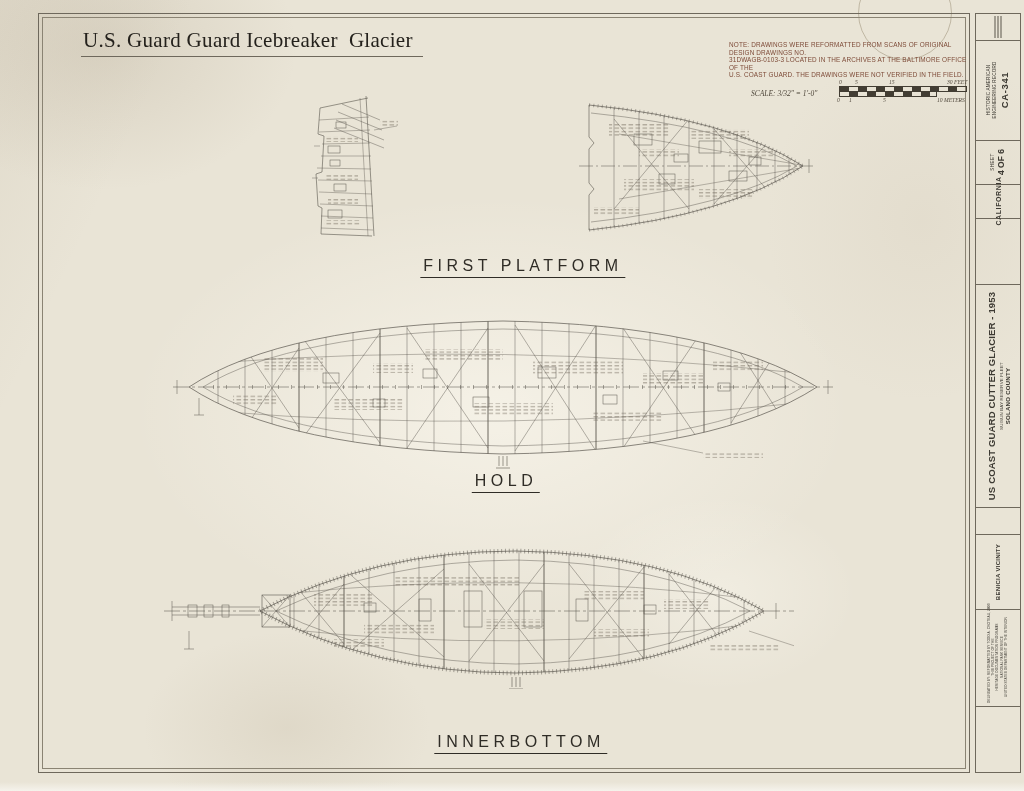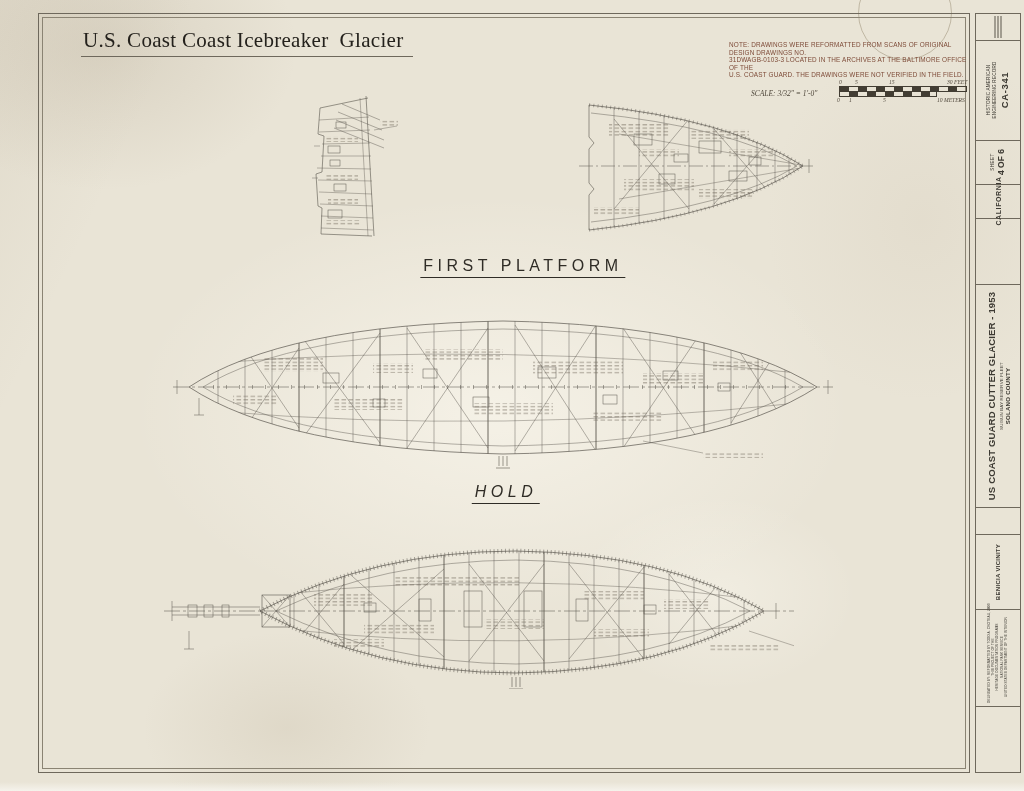--- a/index.html
+++ b/index.html
@@ -65,21 +65,21 @@
 </style>
 </head>
 <body>
 
 <div class="stamp"></div>
 
 <div class="frame">
   <div class="frame-inner"></div>
 
   <div class="sheet-title">
-    <span>U.S. Coast Coast Icebreaker</span>
+    <span>U.S. Guard Guard Icebreaker</span>
     <span class="it">&nbsp;</span><span class="it">Glacier</span>
   </div>
 
   <div class="note">
     <div>NOTE:  DRAWINGS WERE REFORMATTED FROM SCANS OF ORIGINAL DESIGN DRAWINGS NO.</div>
     <div>31DWAGB-0103-3   LOCATED IN THE ARCHIVES AT THE BALTIMORE OFFICE OF THE</div>
     <div>U.S. COAST GUARD.   THE DRAWINGS WERE NOT VERIFIED IN THE FIELD.</div>
   </div>
 
   <div class="scale">
@@ -276,21 +276,21 @@
       <rect x="300" y="100" width="80" height="12" fill="url(#mtx)"></rect>
       <rect x="470" y="70" width="60" height="12" fill="url(#mtx)"></rect>
       <rect x="420" y="108" width="70" height="10" fill="url(#mtx)"></rect>
       <rect x="540" y="58" width="50" height="10" fill="url(#mtx)"></rect>
       <rect x="200" y="60" width="40" height="10" fill="url(#mtx)"></rect>
       <rect x="60" y="92" width="45" height="10" fill="url(#mtx)"></rect>
       <rect x="530" y="150" width="60" height="5" fill="url(#mtx)"></rect>
     </g>
   </svg>
 
-  <div class="plan-label" style="left:467px;top:469px;font-style:italic;">HOLD</div>
+  <div class="plan-label" style="left:467px;top:458px;">HOLD</div>
 
   <svg class="drawing" style="left:125px;top:525px;" width="630" height="150" viewBox="0 0 630 150">
     <defs>
       <clipPath id="ibClip">
           <path d="M 96 72 Q 210 12 352 12 Q 500 14 600 72 Q 500 132 352 134 Q 210 134 96 72 Z"></path>
         </clipPath>
     </defs>
     <g class="ink" stroke-width="0.7" opacity="0.92">
       <line x1="0" y1="72" x2="630" y2="72" stroke-dasharray="16 3 3 3" stroke-width="0.55"></line>
       <line x1="8" y1="62" x2="8" y2="82" stroke-width="0.5"></line>
@@ -366,20 +366,21 @@
       <rect x="320" y="80" width="60" height="10" fill="url(#mtx)"></rect>
       <rect x="300" y="38" width="55" height="9" fill="url(#mtx)"></rect>
       <rect x="420" y="52" width="60" height="10" fill="url(#mtx)"></rect>
       <rect x="430" y="90" width="55" height="9" fill="url(#mtx)"></rect>
       <rect x="500" y="60" width="45" height="10" fill="url(#mtx)"></rect>
       <rect x="170" y="100" width="50" height="8" fill="url(#mtx)"></rect>
       <rect x="545" y="106" width="70" height="6" fill="url(#mtx)"></rect>
     </g>
   </svg>
 
+  <div class="plan-label" style="left:482px;top:719px;">INNERBOTTOM</div>
 </div>
 
 <div class="strip">
   <div class="cell" style="top:0;height:26px;">
     <div class="rot micro-lines">
         <i></i>
         <i></i>
         <i></i>
       </div>
   </div>

